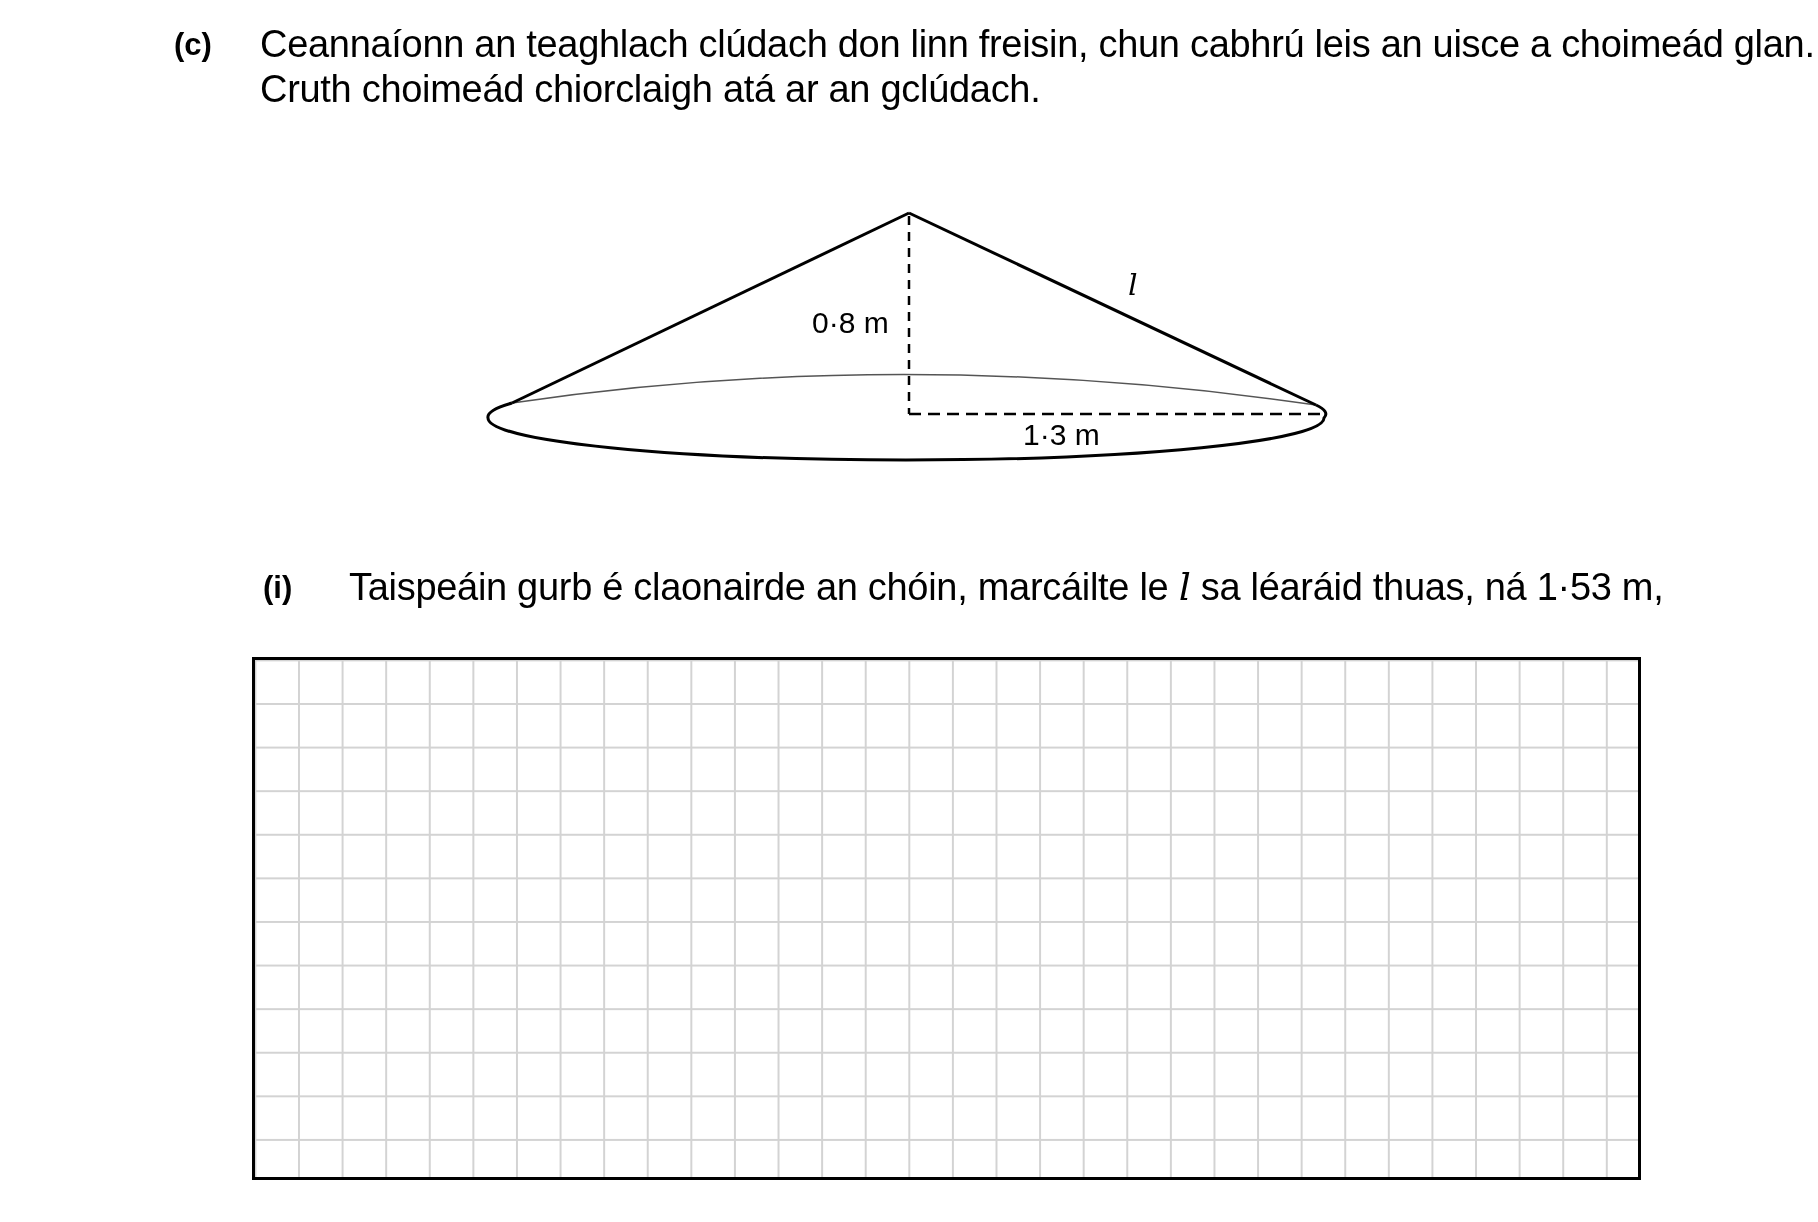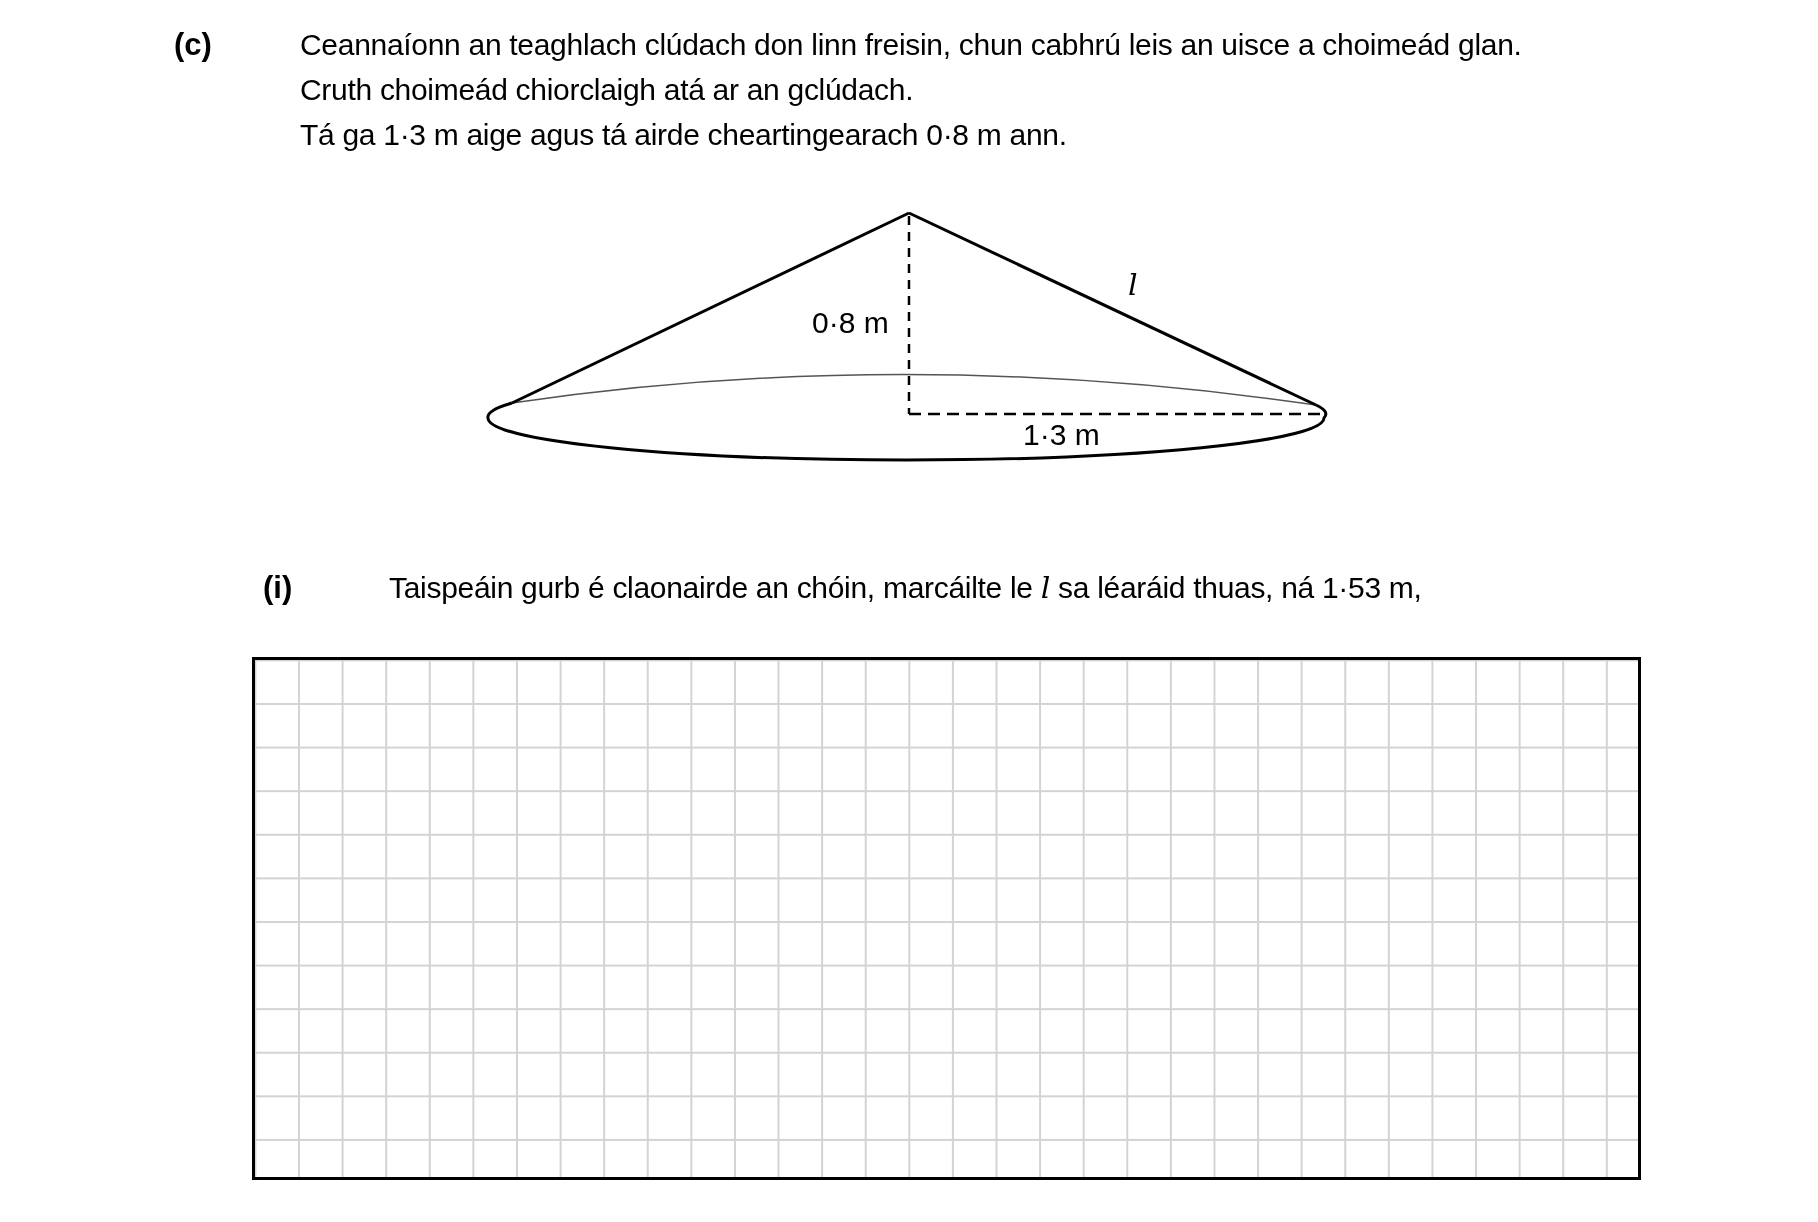--- a/index.html
+++ b/index.html
@@ -16,24 +16,23 @@
       color: #000000;
     }
     .label-bold {
       position: absolute;
       font-weight: bold;
       font-size: 31px;
       line-height: 45px;
     }
     .text-block {
       position: absolute;
-      font-size: 30px;
+      font-size: 38px;
       line-height: 45px;
       letter-spacing: -0.3px;
-      margin-left: 40px;
     }
     .text-block .line { display: block; white-space: nowrap; }
     .math-l {
       font-family: "DejaVu Serif", "Liberation Serif", serif;
       font-style: italic;
     }
     #question-c-label { left: 174px; top: 22px; }
     #question-c-text  { left: 260px; top: 22px; }
     #question-i-label { left: 263px; top: 565px; }
     #question-i-text  { left: 349px; top: 565px; text-align: right; }
@@ -74,21 +73,20 @@
     }
   </style>
 </head>
 <body>
 
 <div id="question-c-label" class="label-bold">(c)</div>
 
 <div id="question-c-text" class="text-block">
   <span class="line">Ceannaíonn an teaghlach clúdach don linn freisin, chun cabhrú leis an uisce a choimeád glan.</span>
   <span class="line">Cruth choimeád chiorclaigh atá ar an gclúdach.</span>
-  <span class="line">Tá ga 1·3 m aige agus tá airde cheartingearach 0·8 m ann.</span>
 </div>
 
 <svg id="cone-diagram" viewBox="0 0 1818 520" xmlns="http://www.w3.org/2000/svg">
 
   <path d="M 512 403 Q 906 345 1316 405" fill="none" stroke="#555555" stroke-width="1.5"></path>
 
   <path d="M 512 403 A 418 42 0 0 0 488 418 A 418 42 0 0 0 1324 418 A 418 42 0 0 0 1316 405" fill="none" stroke="#000000" stroke-width="3"></path>
 
   <line x1="512" y1="403" x2="909" y2="213" stroke="#000" stroke-width="3"></line>
   <line x1="909" y1="213" x2="1316" y2="405" stroke="#000" stroke-width="3"></line>

